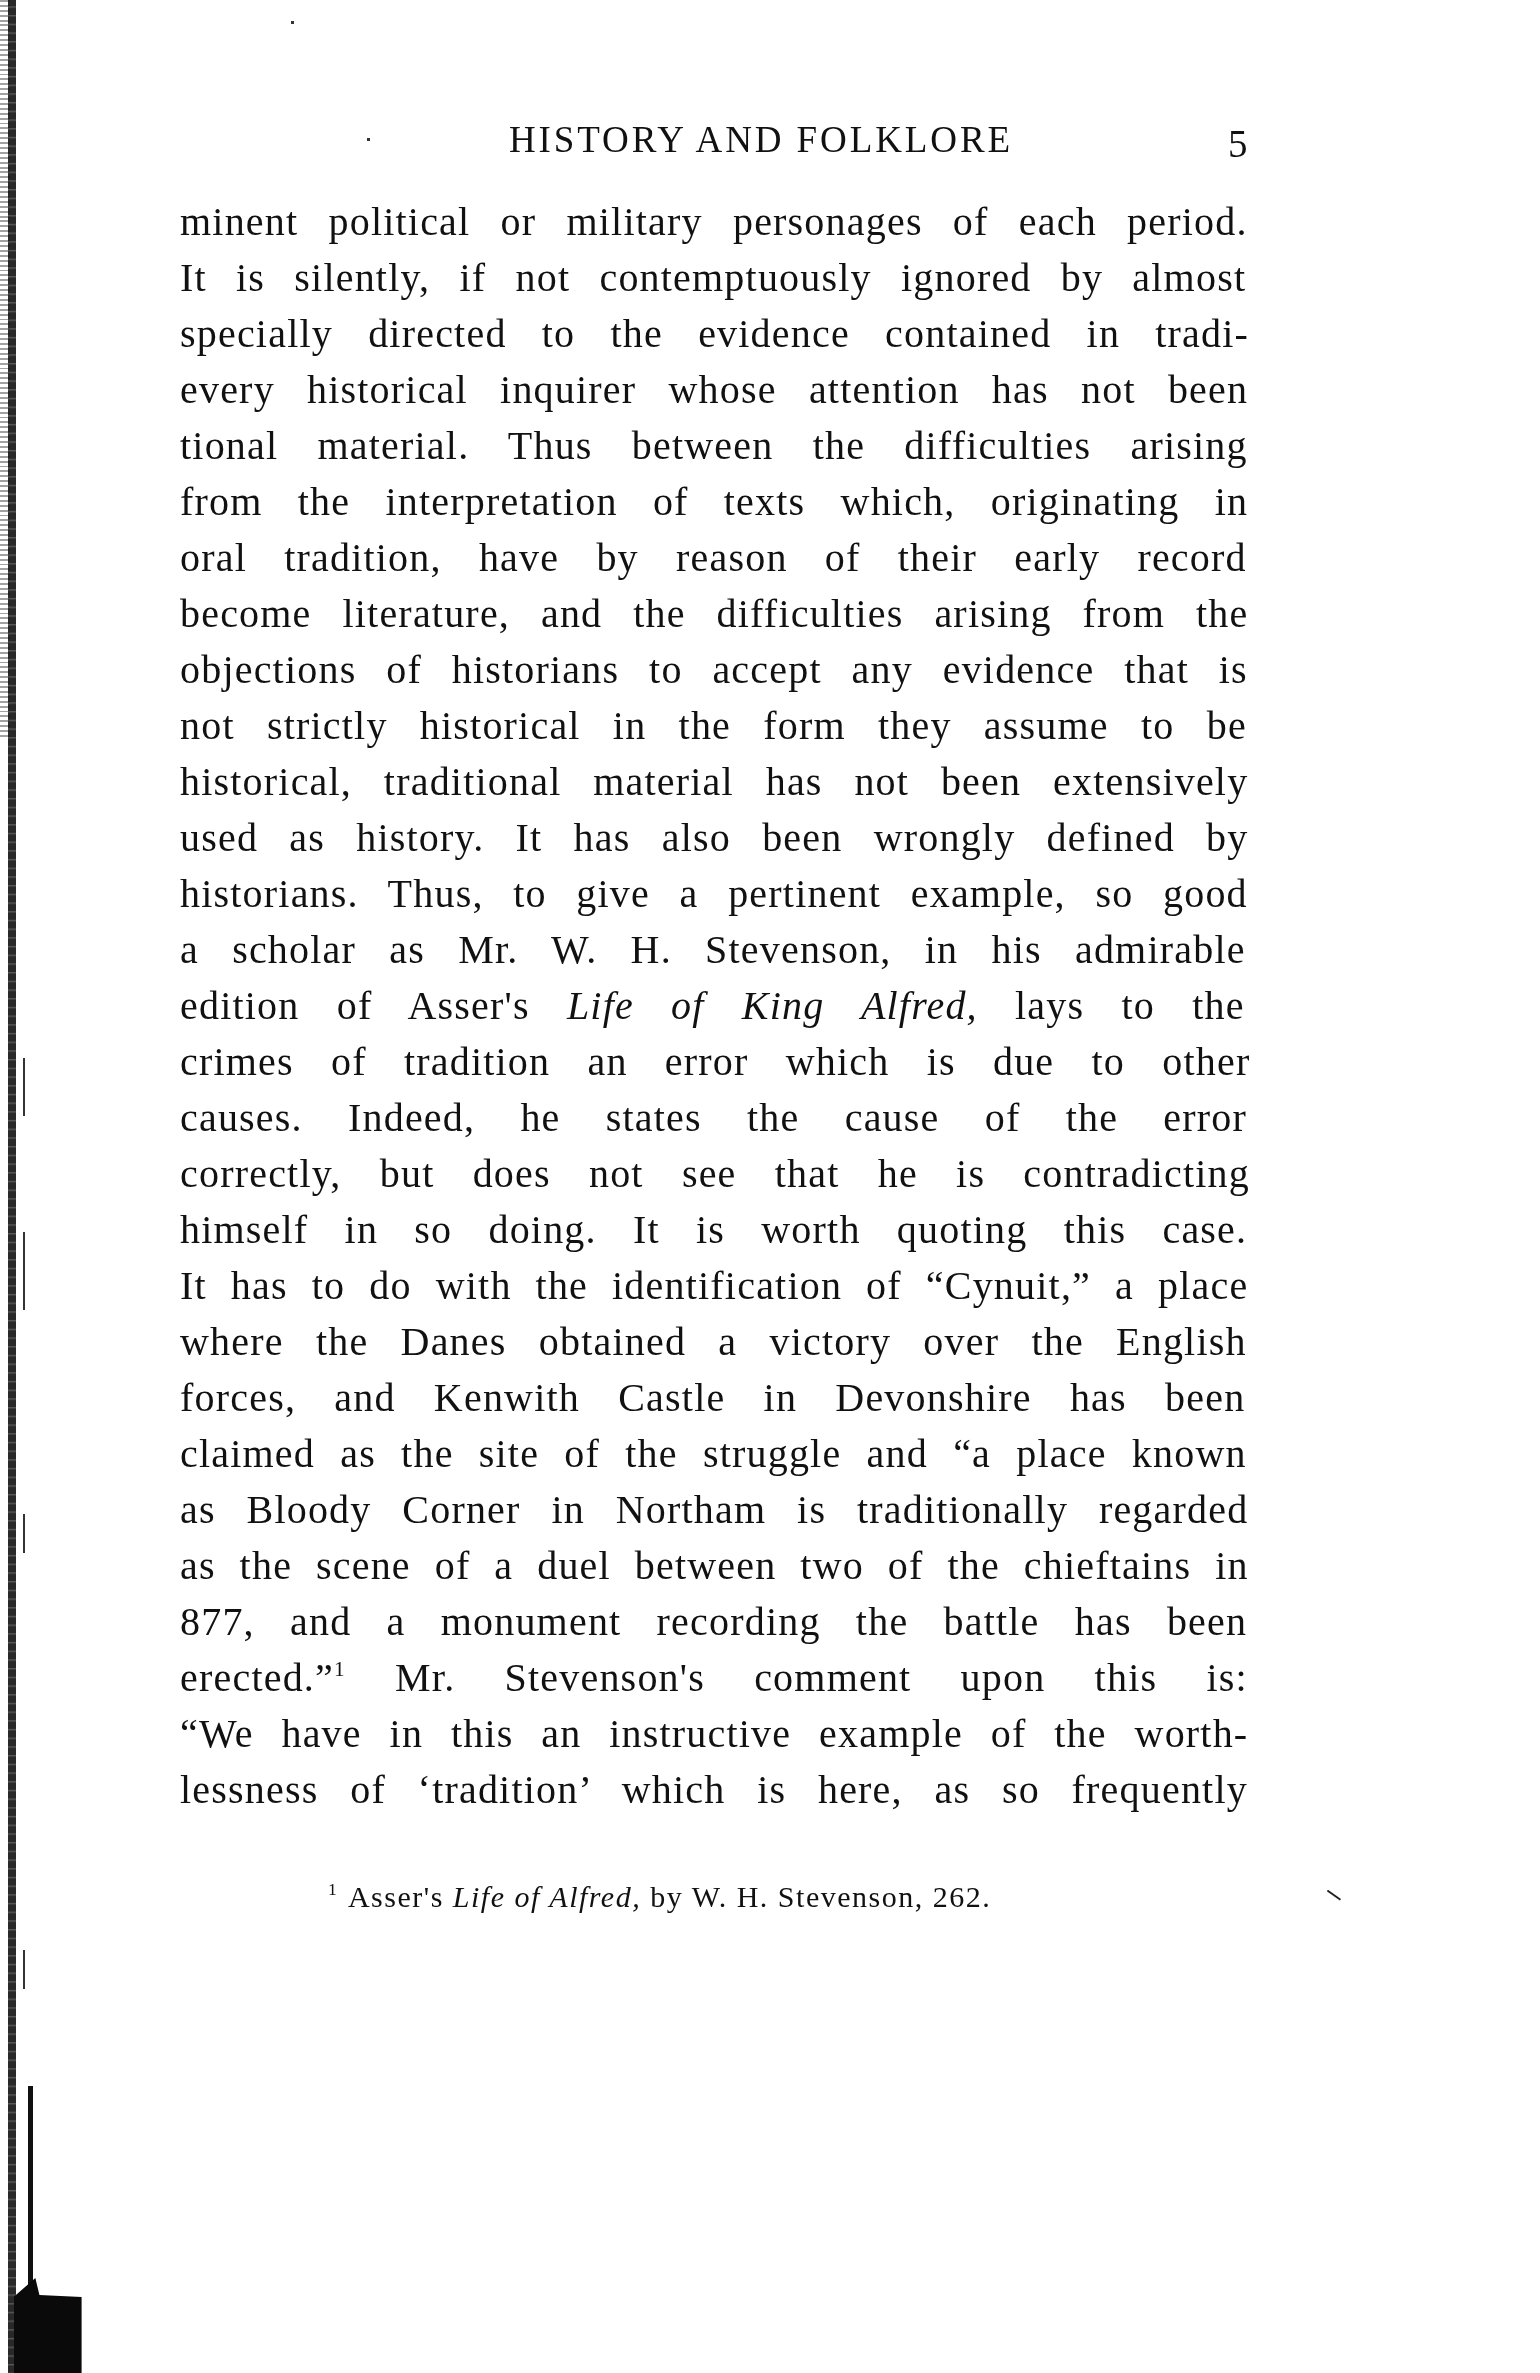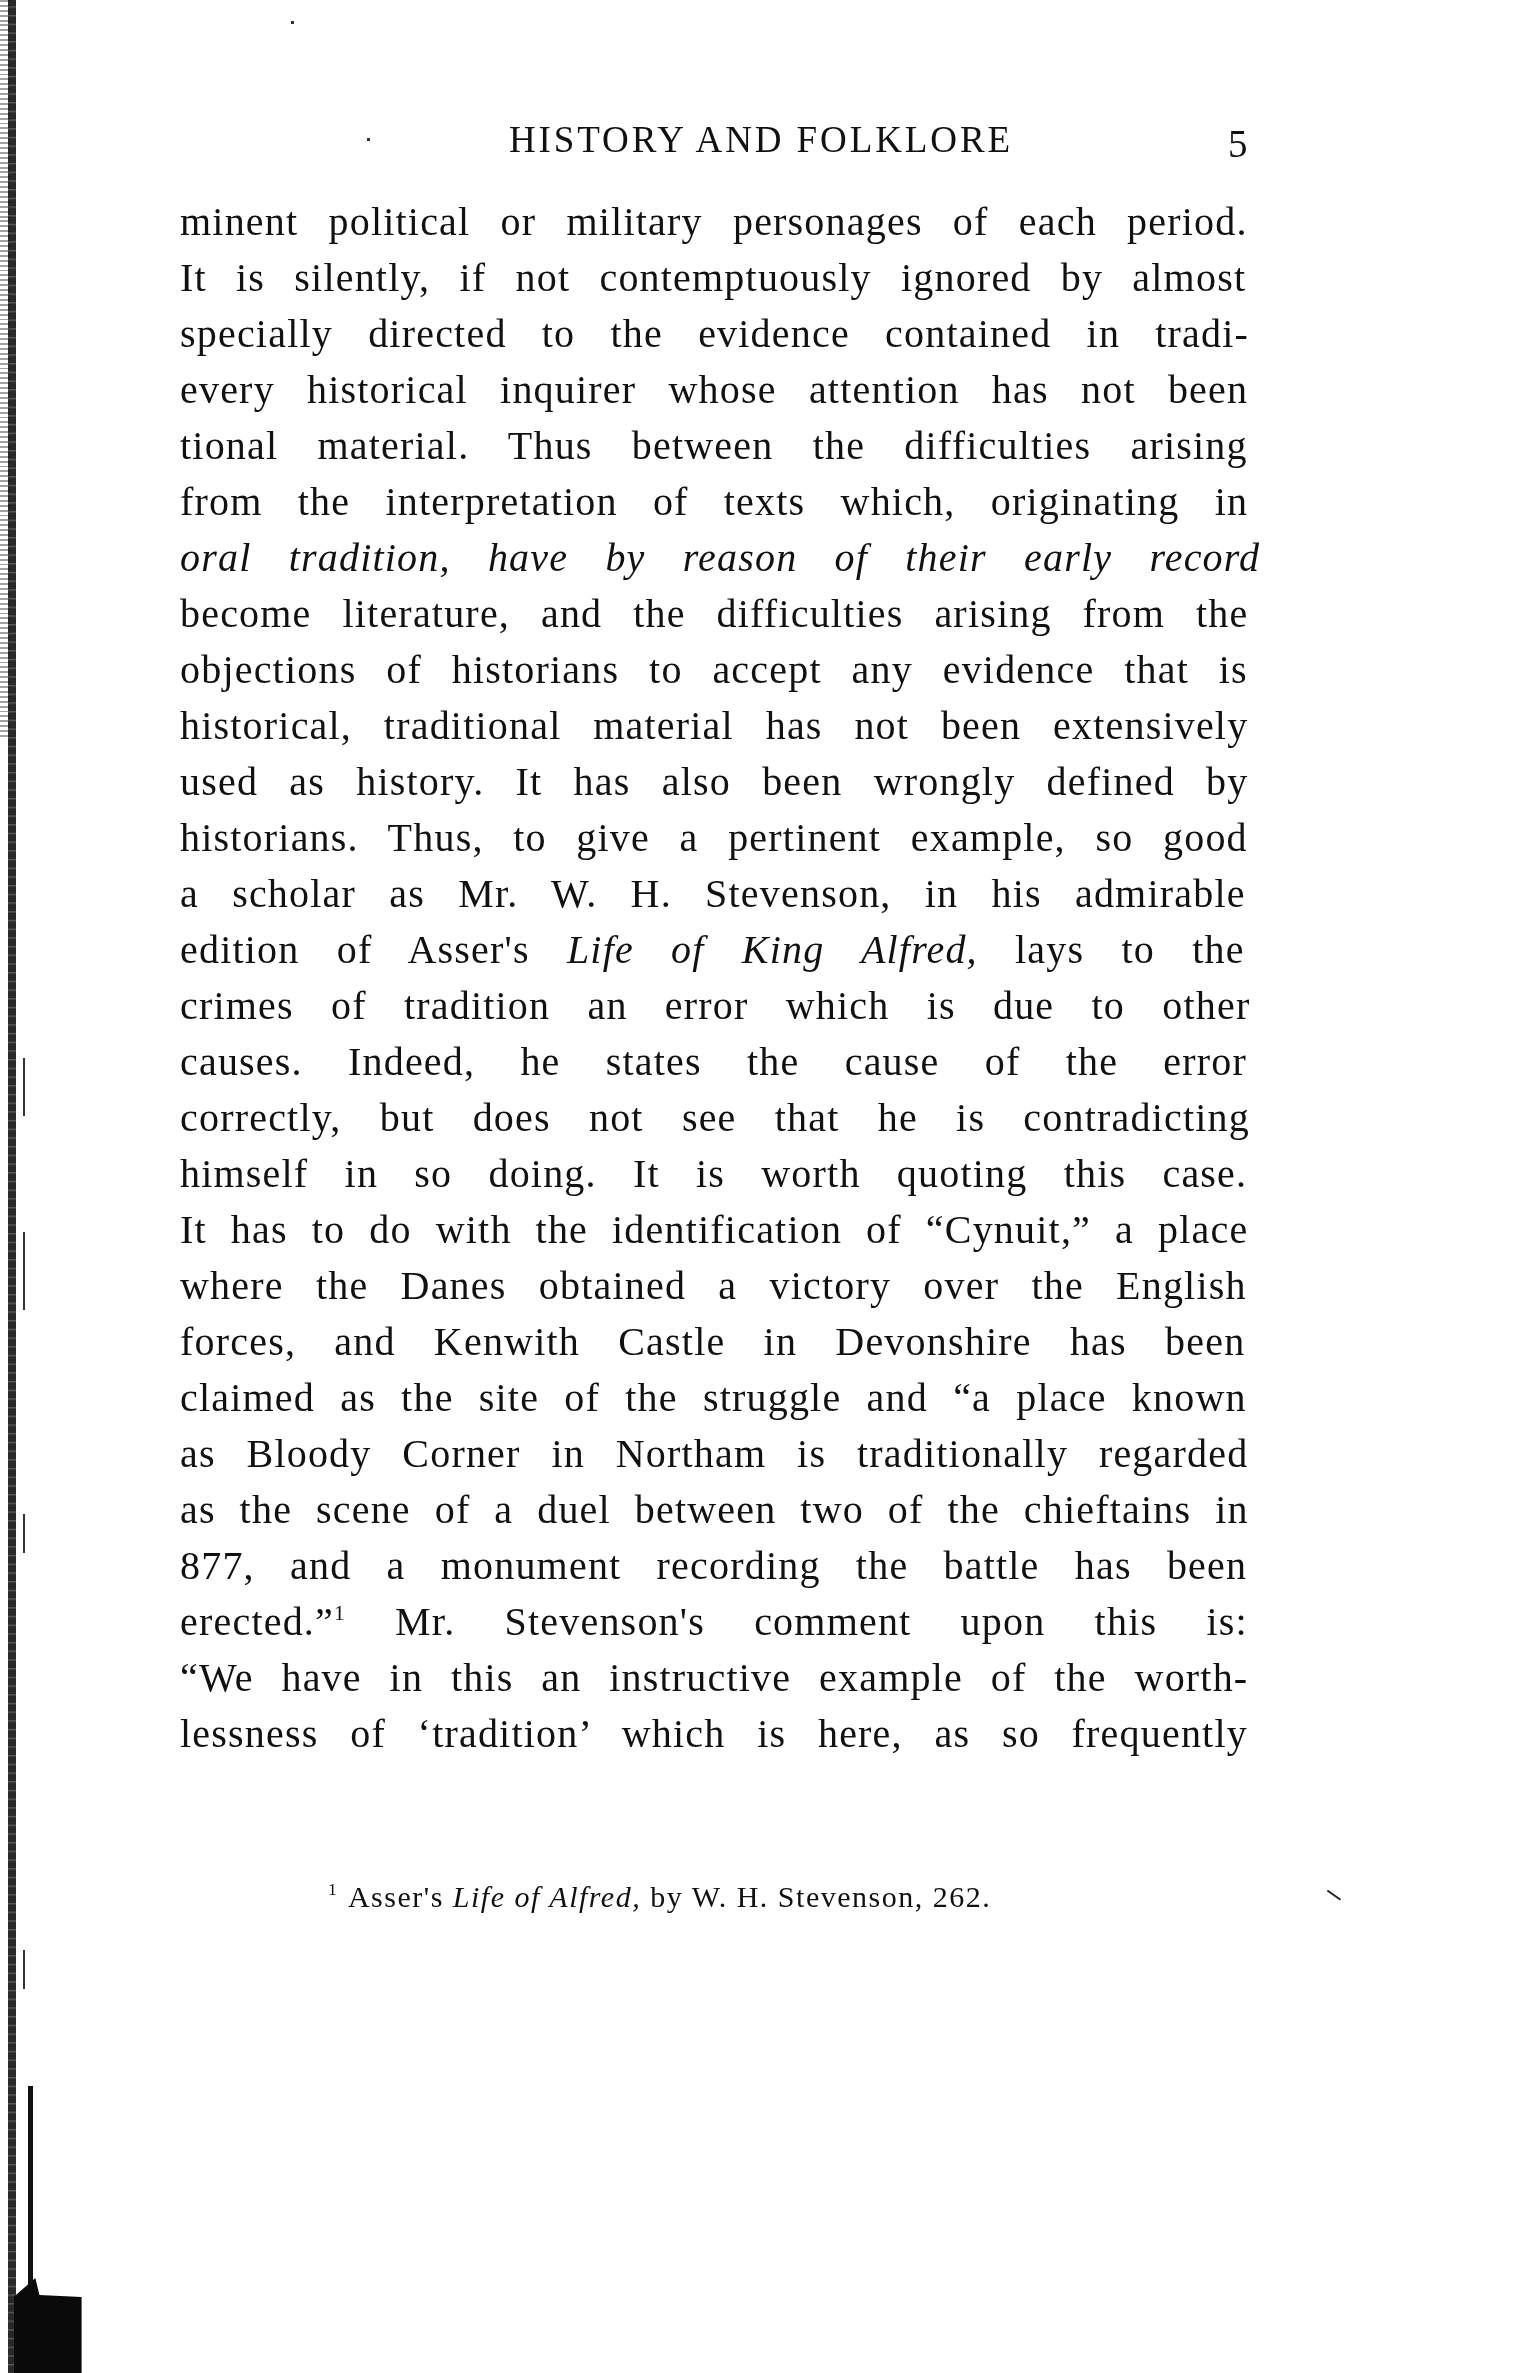--- a/index.html
+++ b/index.html
@@ -153,23 +153,24 @@
   <div class="running-head">HISTORY AND FOLKLORE</div>
   <div class="page-number">5</div>
 
   <div class="body-text">
     <span class="line" style="display: block; white-space: nowrap;"><span style="display: inline-block; white-space: nowrap; word-spacing: 19px;">minent political or military personages of each period.</span></span>
     <span class="line" style="display: block; white-space: nowrap;"><span style="display: inline-block; white-space: nowrap; word-spacing: 18px;">It is silently, if not contemptuously ignored by almost</span></span>
     <span class="line" style="display: block; white-space: nowrap;"><span style="display: inline-block; white-space: nowrap; word-spacing: 24px;">specially directed to the evidence contained in tradi-</span></span>
     <span class="line" style="display: block; white-space: nowrap;"><span style="display: inline-block; white-space: nowrap; word-spacing: 21px;">every historical inquirer whose attention has not been</span></span>
     <span class="line" style="display: block; white-space: nowrap;"><span style="display: inline-block; white-space: nowrap; word-spacing: 28px;">tional material. Thus between the difficulties arising</span></span>
     <span class="line" style="display: block; white-space: nowrap;"><span style="display: inline-block; white-space: nowrap; word-spacing: 24px;">from the interpretation of texts which, originating in</span></span>
-    <span class="line" style="display: block; white-space: nowrap; font-style: italic;"><span style="display: inline-block; white-space: nowrap; word-spacing: 26px;">oral tradition, have by reason of their early record</span></span>
+    <span class="line" style="display: block; white-space: nowrap;"><span style="display: inline-block; white-space: nowrap; word-spacing: 26px;">oral tradition, have by reason of their early record</span></span>
     <span class="line" style="display: block; white-space: nowrap;"><span style="display: inline-block; white-space: nowrap; word-spacing: 19.7px;">become literature, and the difficulties arising from the</span></span>
     <span class="line" style="display: block; white-space: nowrap;"><span style="display: inline-block; white-space: nowrap; word-spacing: 18.6px;">objections of historians to accept any evidence that is</span></span>
+    <span class="line" style="display: block; white-space: nowrap;"><span style="display: inline-block; white-space: nowrap; word-spacing: 21px;">not strictly historical in the form they assume to be</span></span>
     <span class="line" style="display: block; white-space: nowrap;"><span style="display: inline-block; white-space: nowrap; word-spacing: 20.6px;">historical, traditional material has not been extensively</span></span>
     <span class="line" style="display: block; white-space: nowrap;"><span style="display: inline-block; white-space: nowrap; word-spacing: 20px;">used as history. It has also been wrongly defined by</span></span>
     <span class="line" style="display: block; white-space: nowrap;"><span style="display: inline-block; white-space: nowrap; word-spacing: 18.4px;">historians. Thus, to give a pertinent example, so good</span></span>
     <span class="line" style="display: block; white-space: nowrap;"><span style="display: inline-block; white-space: nowrap; word-spacing: 22px;">a scholar as Mr. W. H. Stevenson, in his admirable</span></span>
     <span class="line" style="display: block; white-space: nowrap;"><span style="display: inline-block; white-space: nowrap; word-spacing: 26px;"><span>edition of Asser's</span> <span class="it">Life of King Alfred,</span> <span>lays to the</span></span></span>
     <span class="line" style="display: block; white-space: nowrap;"><span style="display: inline-block; white-space: nowrap; word-spacing: 26px;">crimes of tradition an error which is due to other</span></span>
     <span class="line" style="display: block; white-space: nowrap;"><span style="display: inline-block; white-space: nowrap; word-spacing: 34px;">causes. Indeed, he states the cause of the error</span></span>
     <span class="line" style="display: block; white-space: nowrap;"><span style="display: inline-block; white-space: nowrap; word-spacing: 27px;">correctly, but does not see that he is contradicting</span></span>
     <span class="line" style="display: block; white-space: nowrap;"><span style="display: inline-block; white-space: nowrap; word-spacing: 25px;">himself in so doing. It is worth quoting this case.</span></span>
     <span class="line" style="display: block; white-space: nowrap;"><span style="display: inline-block; white-space: nowrap; word-spacing: 12.8px;">It has to do with the identification of “Cynuit,” a place</span></span>

